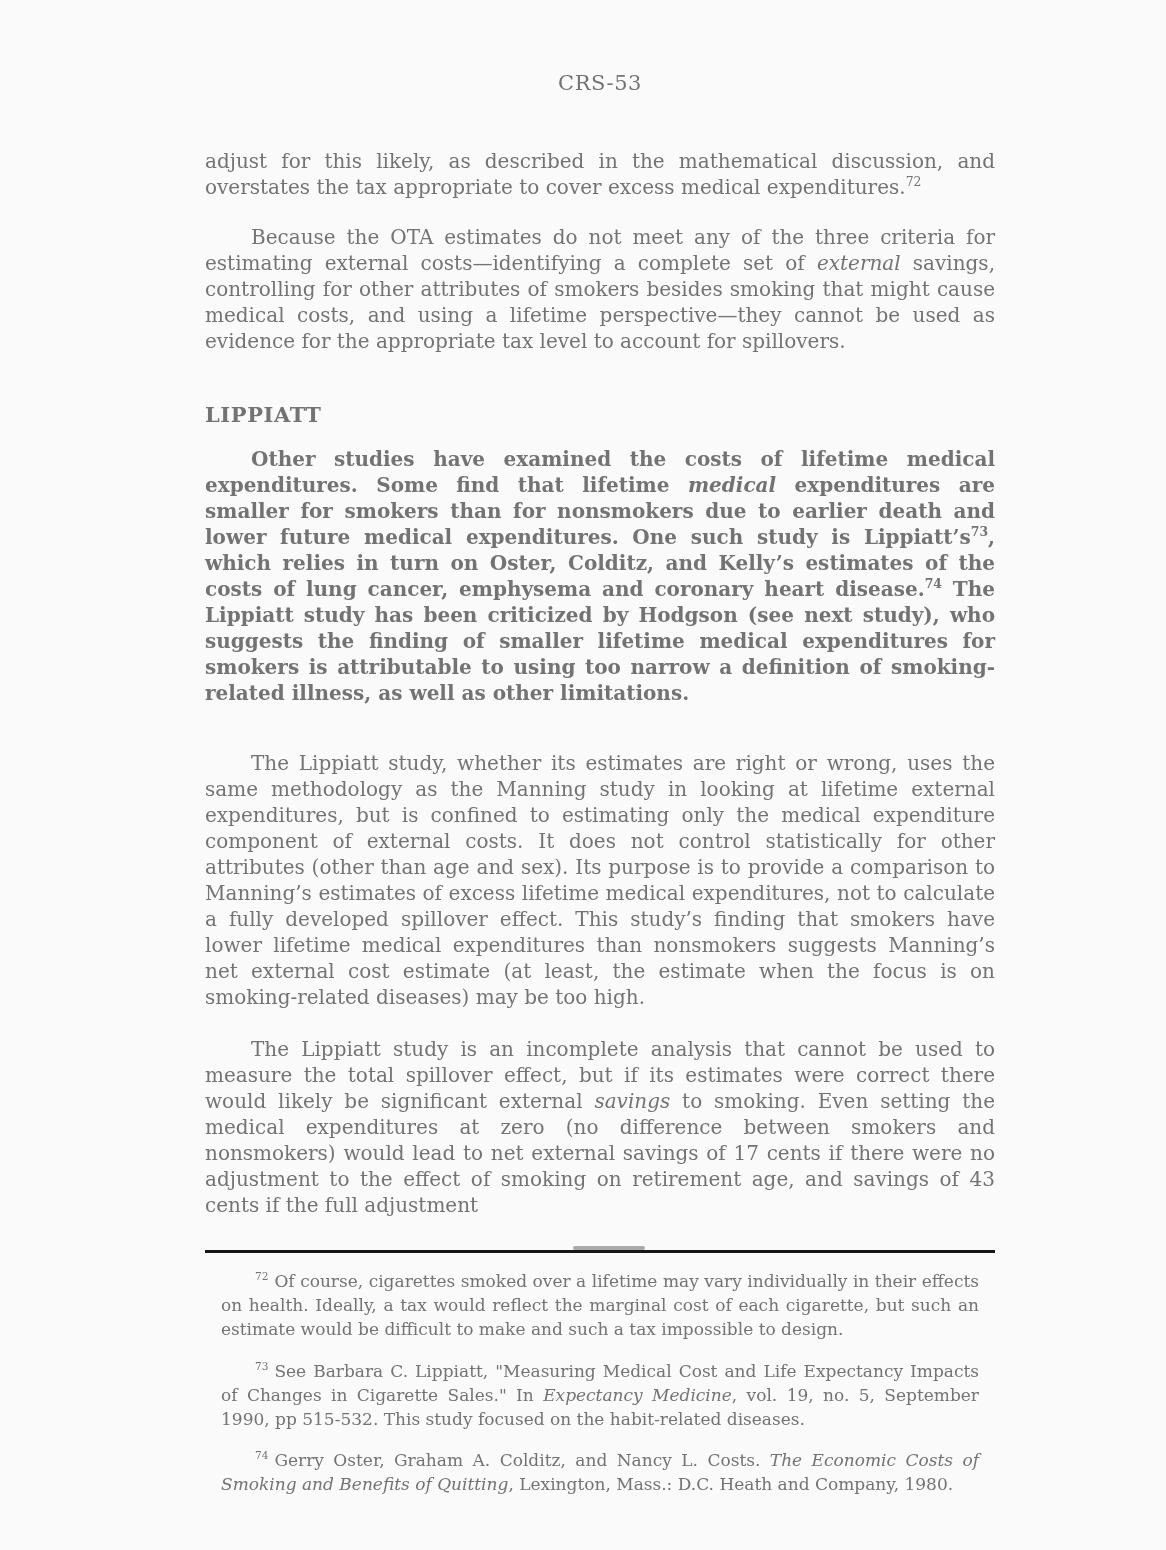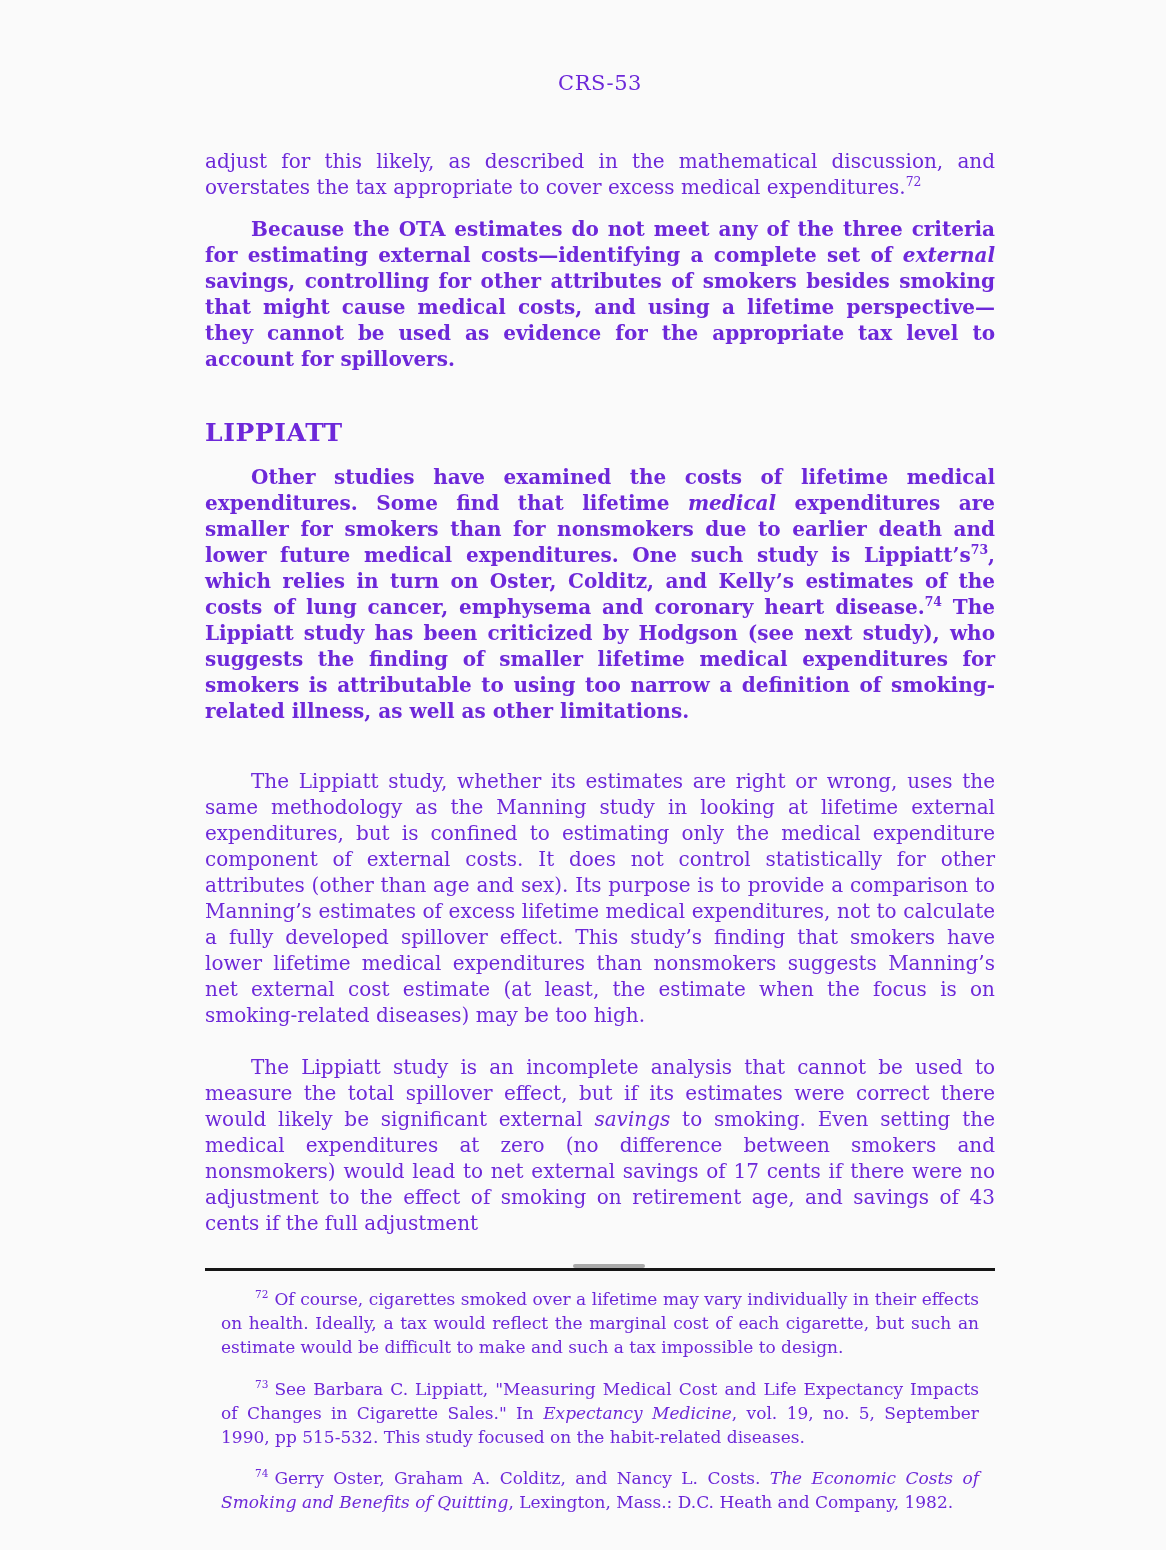--- a/index.html
+++ b/index.html
@@ -5,21 +5,21 @@
   html, body {
     margin: 0;
     padding: 0;
     background: #fafafa;
   }
   .page {
     position: relative;
     width: 1166px;
     height: 1550px;
     background: #fafafa;
-    color: #6d28d9;
+    color: #737373;
     font-family: "DejaVu Serif", "Liberation Serif", serif;
     overflow: hidden;
   }
   .content {
     position: absolute;
     left: 205px;
     top: 0;
     width: 790px;
     padding-top: 70px;
   }
@@ -31,27 +31,27 @@
   }
   .para {
     margin: 0;
     font-size: 20px;
     line-height: 26px;
     text-align: justify;
     text-justify: inter-word;
   }
   .para.indent { text-indent: 46px; }
   .p1 { margin-top: 52px; }
-  .p2 { margin-top: 16px; font-weight: bold; }
+  .p2 { margin-top: 24px; }
   .p3 { margin-top: 18px; font-weight: bold; }
   .p4 { margin-top: 44px; }
   .p5 { margin-top: 26px; }
   .section-heading {
     margin: 48px 0 0 0;
-    font-size: 25px;
+    font-size: 21px;
     line-height: 26px;
     font-weight: bold;
     letter-spacing: 0.6px;
   }
   .para sup, .footnote sup {
     font-size: 62%;
     line-height: 0;
     vertical-align: super;
   }
   .footnote-rule {
@@ -104,17 +104,17 @@
 
     <p class="para indent p5"><span>The Lippiatt study is an incomplete analysis that cannot be used to measure the total spillover effect, but if its estimates were correct there would likely be significant external </span><i>savings</i><span> to smoking. Even setting the medical expenditures at zero (no difference between smokers and nonsmokers) would lead to net external savings of 17 cents if there were no adjustment to the effect of smoking on retirement age, and savings of 43 cents if the full adjustment</span></p>
 
     <div class="footnote-rule">
       <span class="smudge"></span>
     </div>
 
     <div class="footnotes">
       <p class="footnote fn1"><sup>72</sup><span>Of course, cigarettes smoked over a lifetime may vary individually in their effects on health. Ideally, a tax would reflect the marginal cost of each cigarette, but such an estimate would be difficult to make and such a tax impossible to design.</span></p>
       <p class="footnote fn2"><sup>73</sup><span>See Barbara C. Lippiatt, "Measuring Medical Cost and Life Expectancy Impacts of Changes in Cigarette Sales." In </span><i>Expectancy Medicine</i><span>, vol. 19, no. 5, September 1990, pp 515-532. This study focused on the habit-related diseases.</span></p>
-      <p class="footnote fn3"><sup>74</sup><span>Gerry Oster, Graham A. Colditz, and Nancy L. Costs. </span><i>The Economic Costs of Smoking and Benefits of Quitting</i><span>, Lexington, Mass.: D.C. Heath and Company, 1982.</span></p>
+      <p class="footnote fn3"><sup>74</sup><span>Gerry Oster, Graham A. Colditz, and Nancy L. Costs. </span><i>The Economic Costs of Smoking and Benefits of Quitting</i><span>, Lexington, Mass.: D.C. Heath and Company, 1980.</span></p>
     </div>
 
   </div>
 </div>
 
 </body></html>

